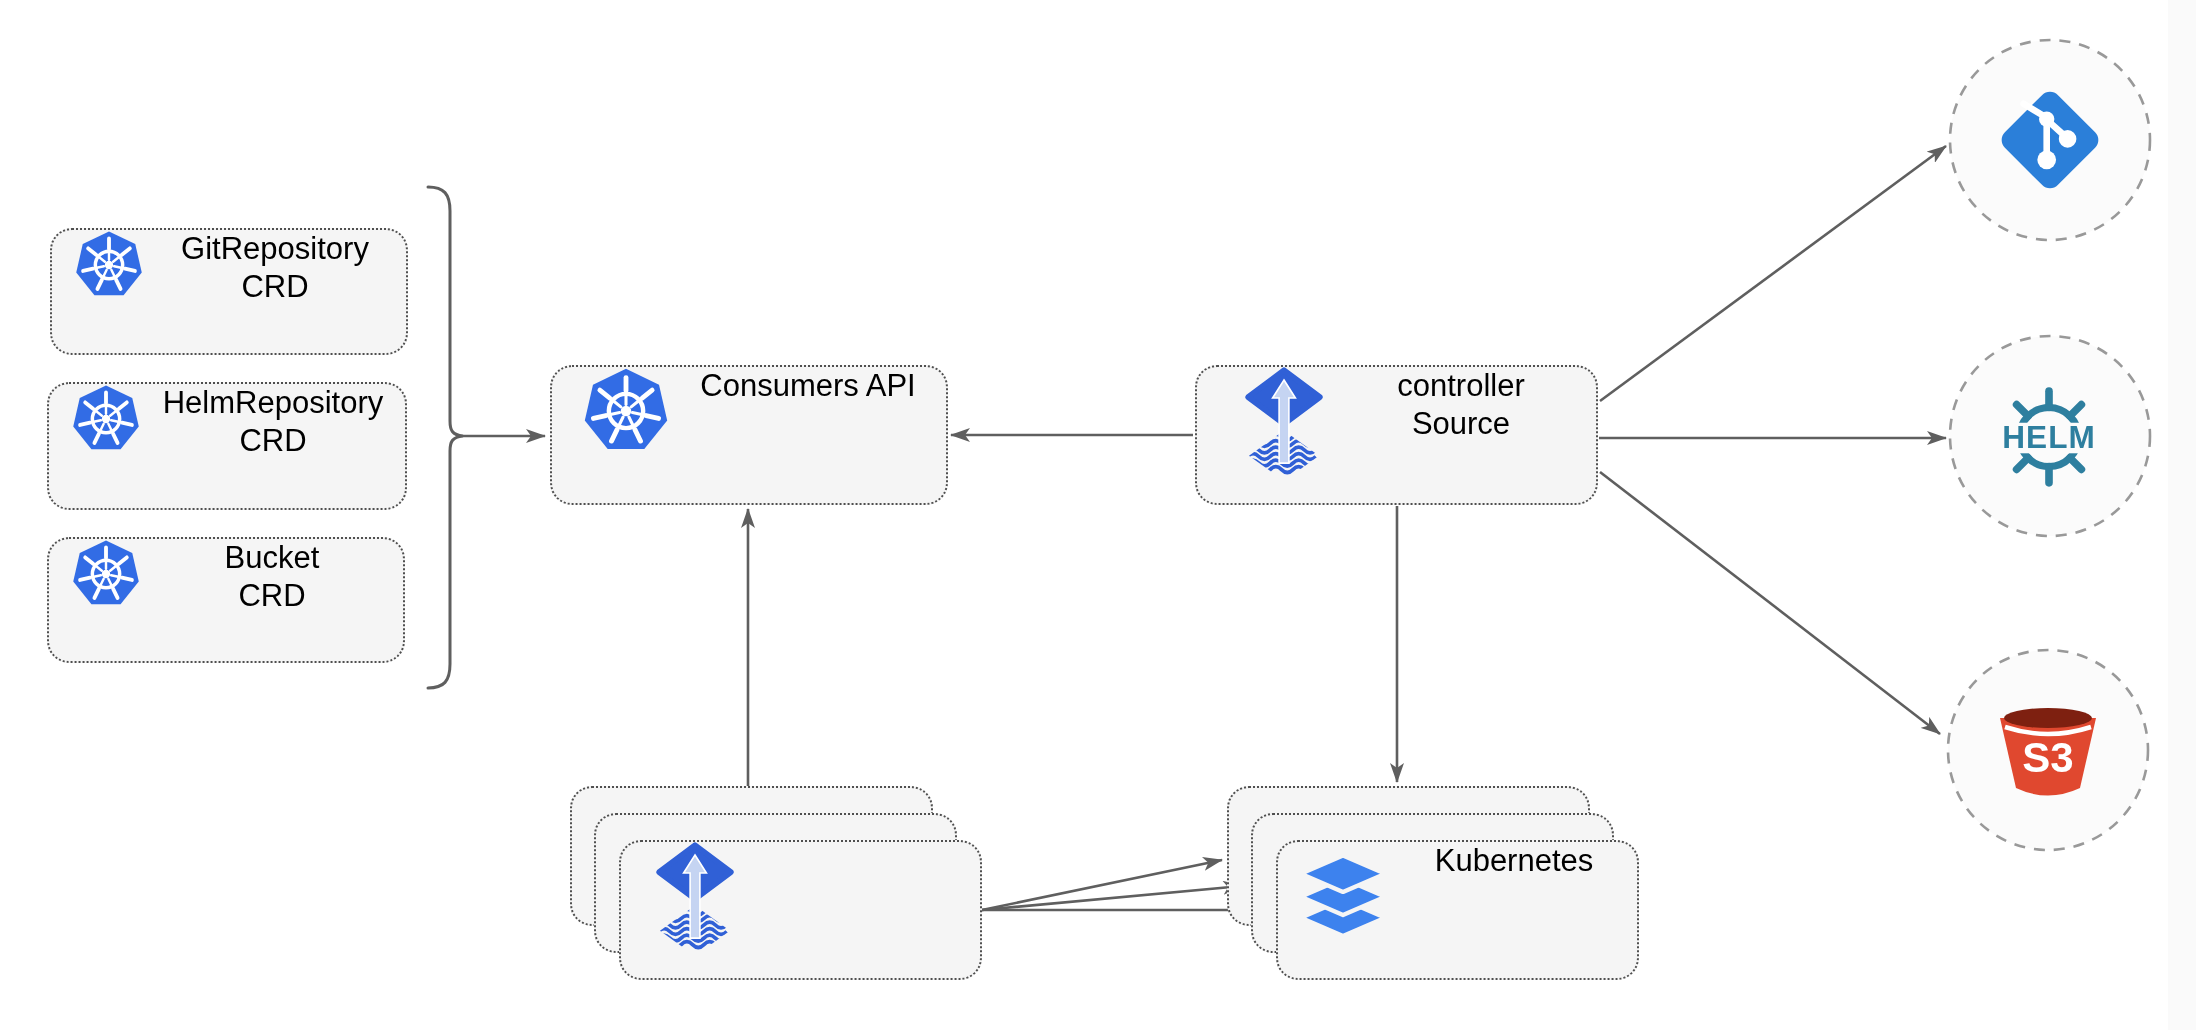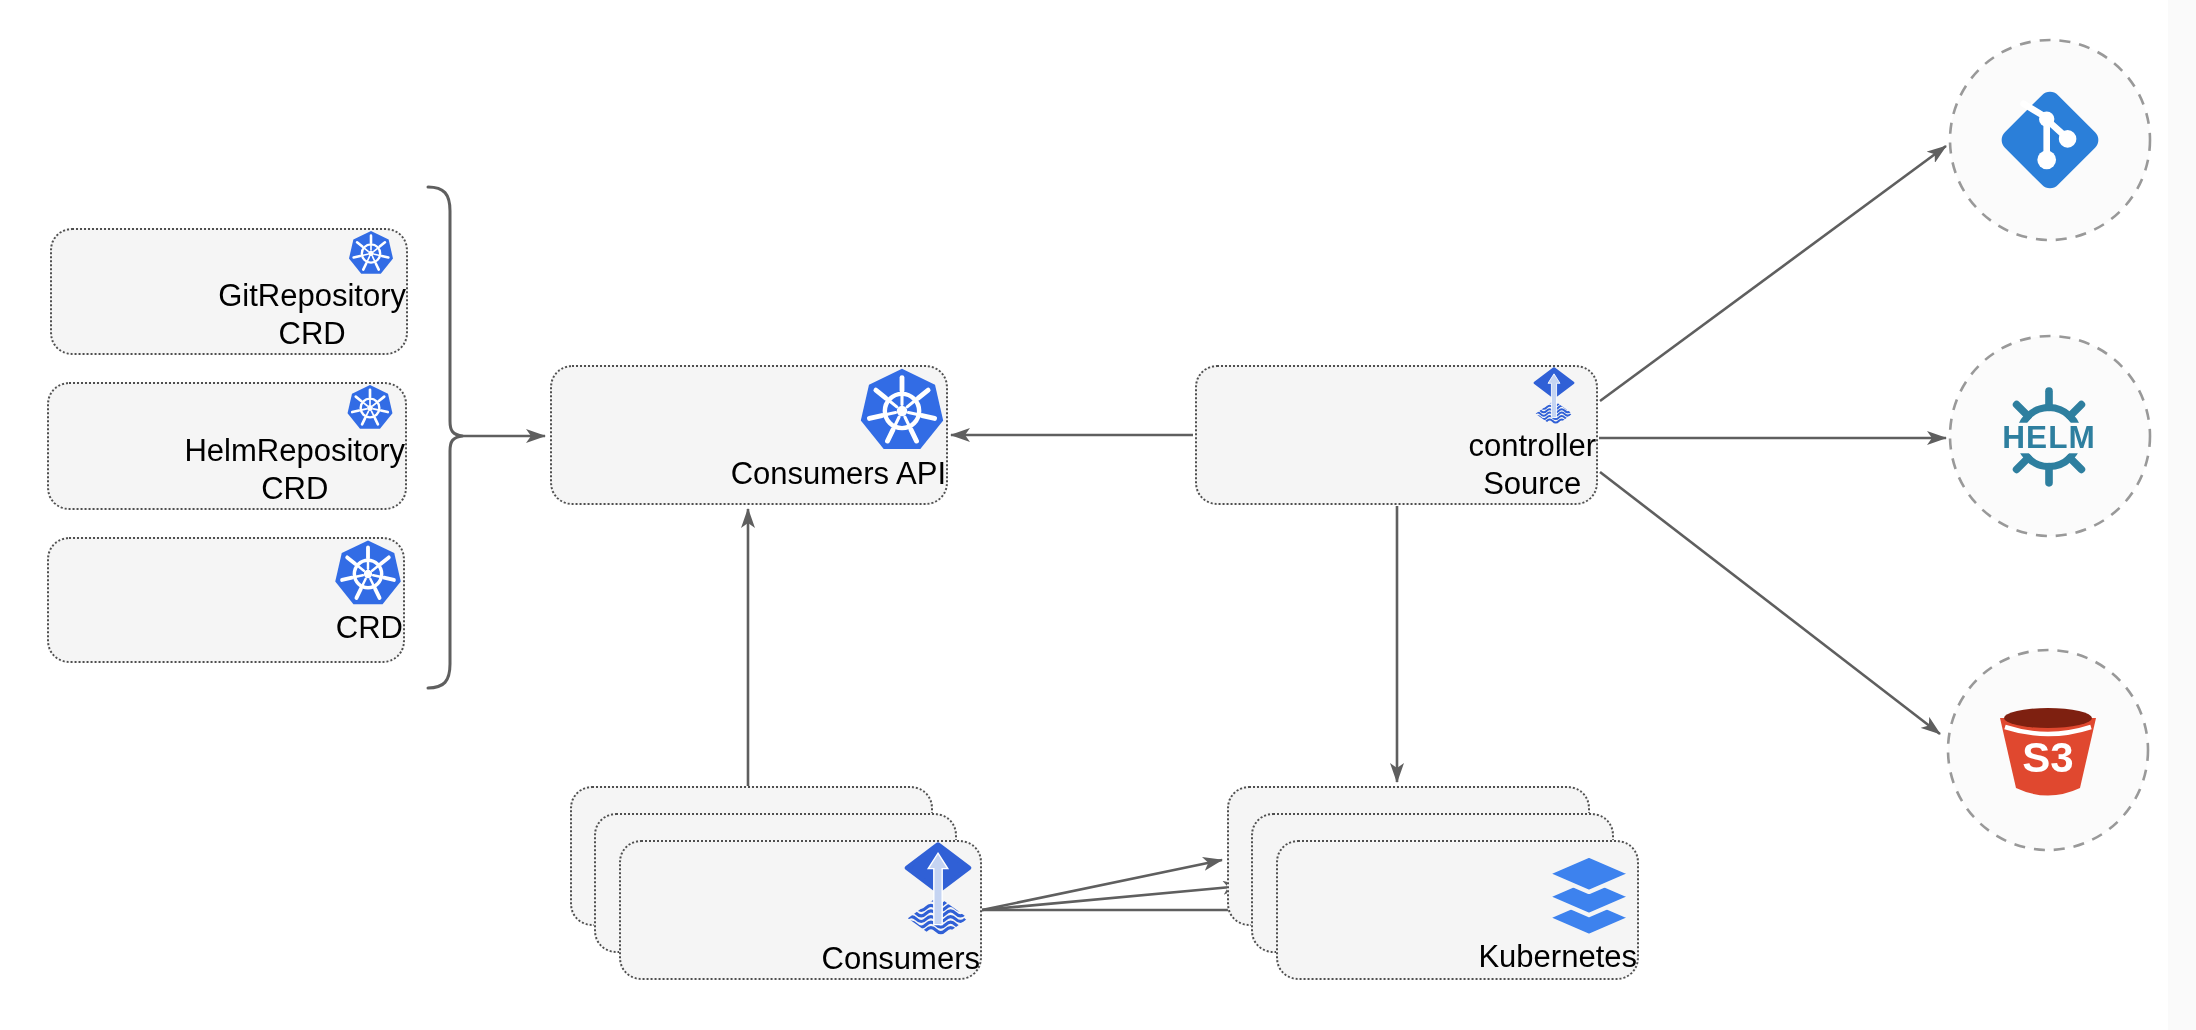--- a/index.html
+++ b/index.html
@@ -12,21 +12,21 @@
   .bracket{stroke:var(--edge-gray);stroke-width:3;fill:none;stroke-linecap:round;}
   #ah path{fill:var(--edge-gray);}
   .endpoint-circle{fill:var(--circle-fill);stroke:var(--circle-border);stroke-width:2.6;stroke-dasharray:11 9;}
   .band{fill:#f5f5f5;opacity:.55;}
 
   .node{
     position:absolute;z-index:2;box-sizing:border-box;
     background:var(--box-fill);
     border:2.5px dotted var(--box-border);
     border-radius:22px;
-    display:flex;align-items:flex-end;flex-direction:column;
+    display:flex;align-items:flex-start;
   }
   .node.ghost{z-index:1;}
   .label{flex:1;text-align:center;font-size:31px;line-height:38px;color:#000;}
   .icon-abs{position:absolute;z-index:2;}
 
   
   .k8s-body{fill:var(--kubernetes-blue);}
   .k8s-line{stroke:#fff;fill:none;stroke-linecap:round;}
   .k8s-fill{fill:#fff;}
   .flux-diamond{fill:var(--flux-blue);stroke:var(--flux-blue);stroke-width:7;stroke-linejoin:round;}
@@ -144,20 +144,21 @@
       <div>HelmRepository</div>
       <div>CRD</div>
     </div>
   </div>
 
   <div class="node" style="left:47px;top:537px;width:358px;height:126px">
     <svg width="70" height="70" style="margin-left:22px">
         <use href="#sym-k8s"></use>
       </svg>
     <div class="label">
+      <div>Bucket</div>
       <div>CRD</div>
     </div>
   </div>
 
   <div class="node" style="left:550px;top:365px;width:398px;height:140px">
     <svg width="88" height="88" style="margin-left:30px">
         <use href="#sym-k8s"></use>
       </svg>
     <div class="label">Consumers API</div>
   </div>
@@ -171,21 +172,20 @@
       <div>Source</div>
     </div>
   </div>
 
   <div class="node ghost" style="left:570px;top:786px;width:363px;height:140px"></div>
   <div class="node ghost" style="left:594px;top:813px;width:363px;height:140px"></div>
   <div class="node" style="left:619px;top:840px;width:363px;height:140px">
     <svg width="84" height="114" style="margin-left:32px" viewBox="0 0 100 140">
         <use href="#sym-flux"></use>
       </svg>
-    <div class="label">Consumers</div>
   </div>
 
   <div class="node ghost" style="left:1227px;top:786px;width:363px;height:140px"></div>
   <div class="node ghost" style="left:1251px;top:813px;width:363px;height:140px"></div>
   <div class="node" style="left:1276px;top:840px;width:363px;height:140px">
     <svg width="96" height="96" style="margin-left:17px" viewBox="0 0 100 100">
         <use href="#sym-layers"></use>
       </svg>
     <div class="label">Kubernetes</div>
   </div>

